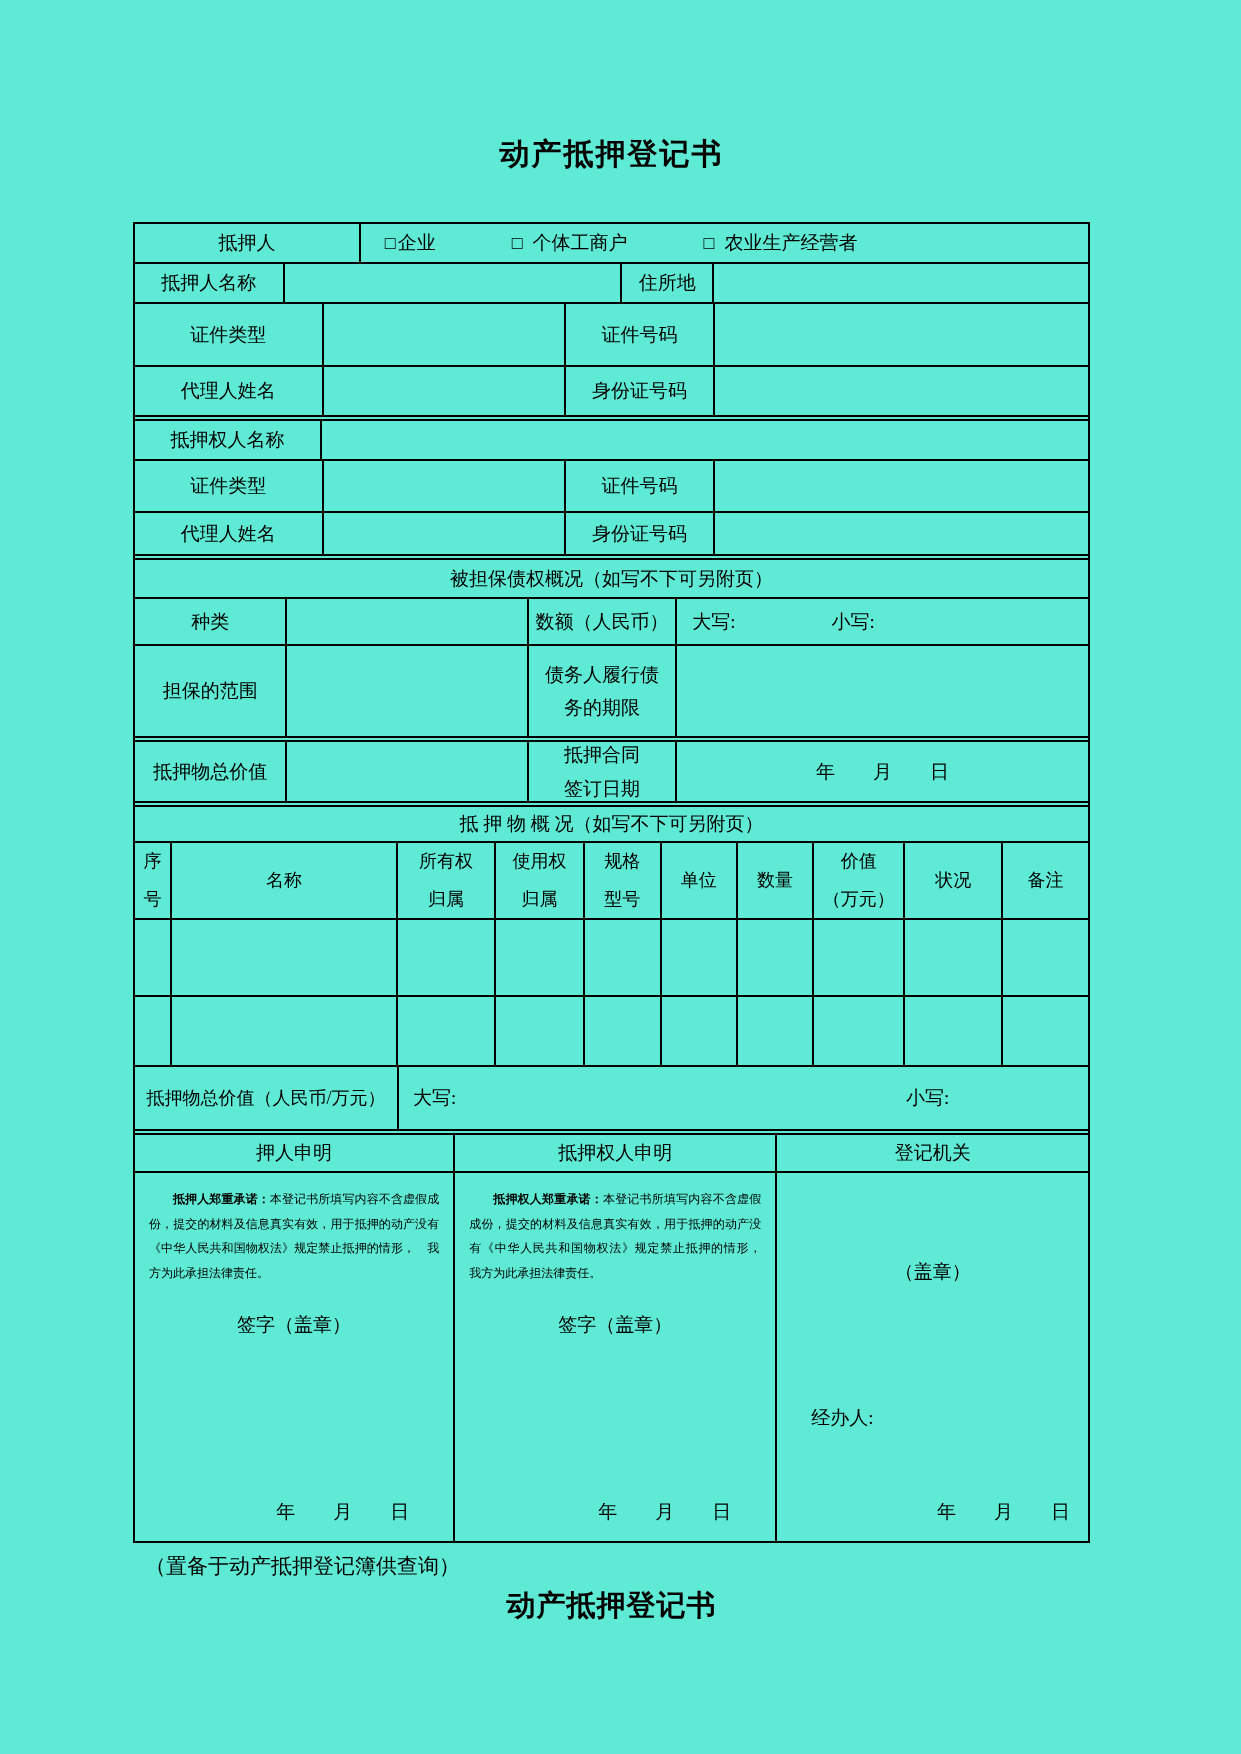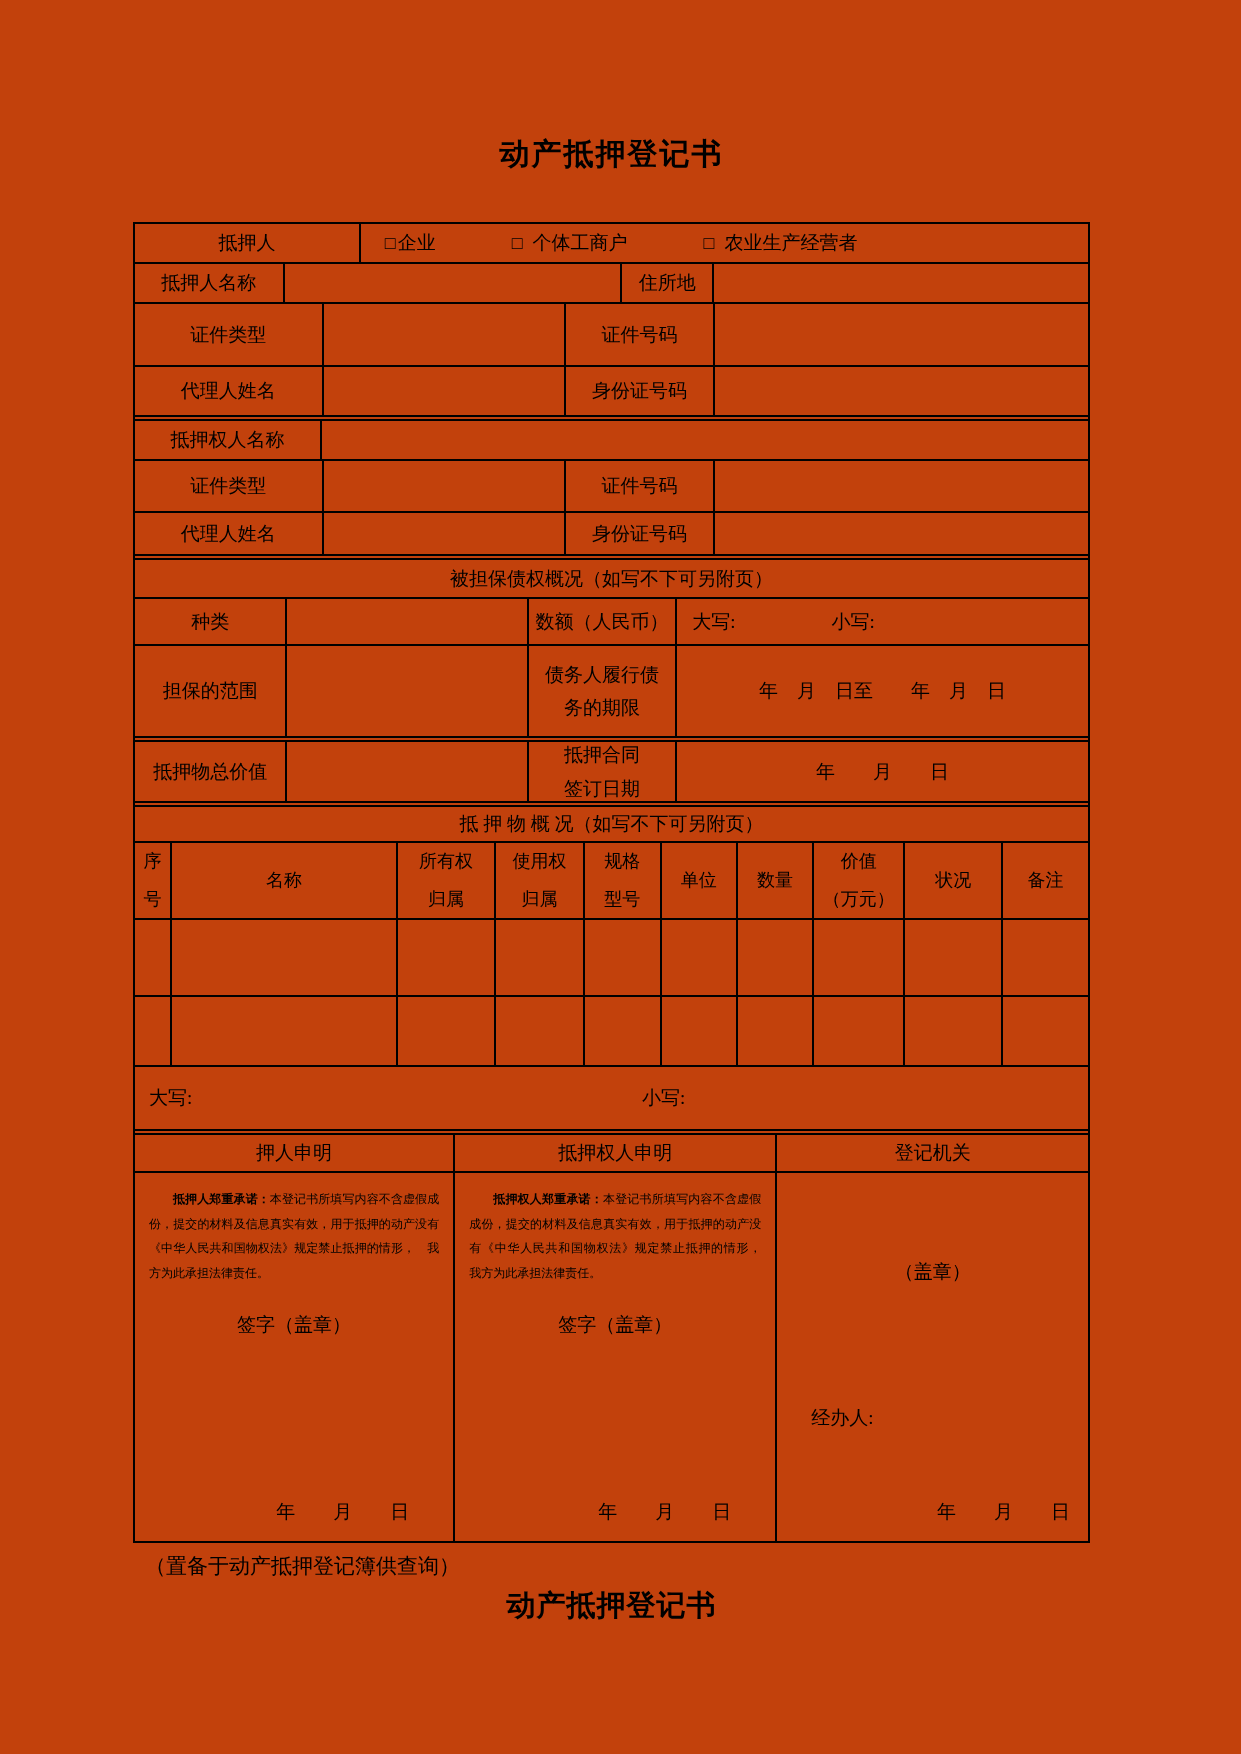--- a/index.html
+++ b/index.html
@@ -1,21 +1,21 @@
 <!DOCTYPE html>
 <html><head>
 <meta charset="utf-8">
 <style>
   * { margin:0; padding:0; box-sizing:border-box; }
   html,body { background:#888; }
   .page {
     position:relative;
     width:1241px; height:1754px;
     margin:0 auto;
-    background:#c2410c;
+    background:#5eead4;
     color:#000;
     font-family:"Liberation Serif","DejaVu Serif",serif;
     font-size:19px;
     overflow:hidden;
   }
   .doc-title {
     position:absolute; top:134px; left:133px; width:957px;
     text-align:center;
     font-family:"Liberation Sans","DejaVu Sans",sans-serif;
     font-weight:700; font-size:30px; letter-spacing:2px;
@@ -155,21 +155,20 @@
         <span class="cap">大写:</span>
         <span class="fig">小写:</span>
       </div>
     </div>
 
     <div class="row dbl" style="height:96px">
       <div class="c" style="width:16.0%">担保的范围</div>
       <div class="c" style="width:25.3%"></div>
       <div class="c pre" style="width:15.6%">债务人履行债
 务的期限</div>
-      <div class="c end" style="width:43.1%">年　月　日至　　年　月　日</div>
     </div>
 
     <div class="row dbl" style="height:65px">
       <div class="c" style="width:16.0%">抵押物总价值</div>
       <div class="c" style="width:25.3%"></div>
       <div class="c pre" style="width:15.6%">抵押合同
 签订日期</div>
       <div class="c end" style="width:43.1%">年　　月　　日</div>
     </div>
 
@@ -215,20 +214,21 @@
       <div class="c" style="width:9.3%"></div>
       <div class="c" style="width:8.05%"></div>
       <div class="c" style="width:8.05%"></div>
       <div class="c" style="width:7.95%"></div>
       <div class="c" style="width:9.6%"></div>
       <div class="c" style="width:10.25%"></div>
       <div class="c end" style="width:8.9%"></div>
     </div>
 
     <div class="row dbl" style="height:68px">
+      <div class="c total-label" style="width:27.7%">抵押物总价值（人民币/万元）</div>
       <div class="c end total-val" style="width:72.3%">
         <span class="cap">大写:</span>
         <span class="fig">小写:</span>
       </div>
     </div>
 
     <div class="row" style="height:38px">
       <div class="c" style="width:33.6%">押人申明</div>
       <div class="c" style="width:33.8%">抵押权人申明</div>
       <div class="c end" style="width:32.6%">登记机关</div>

